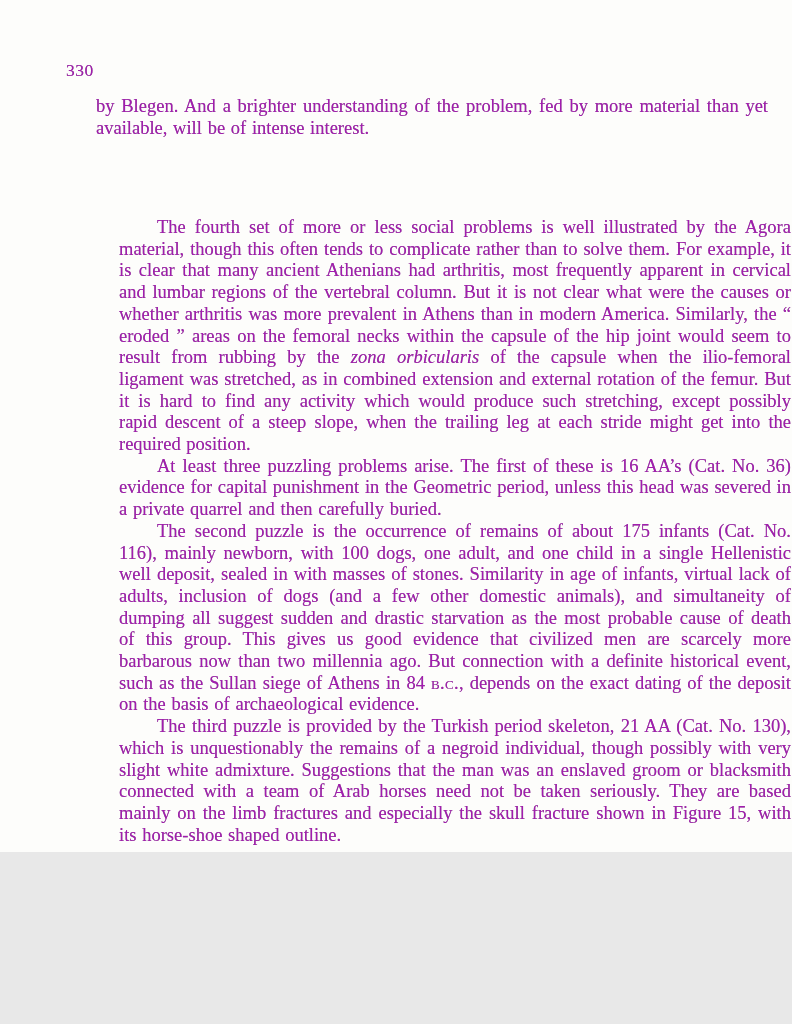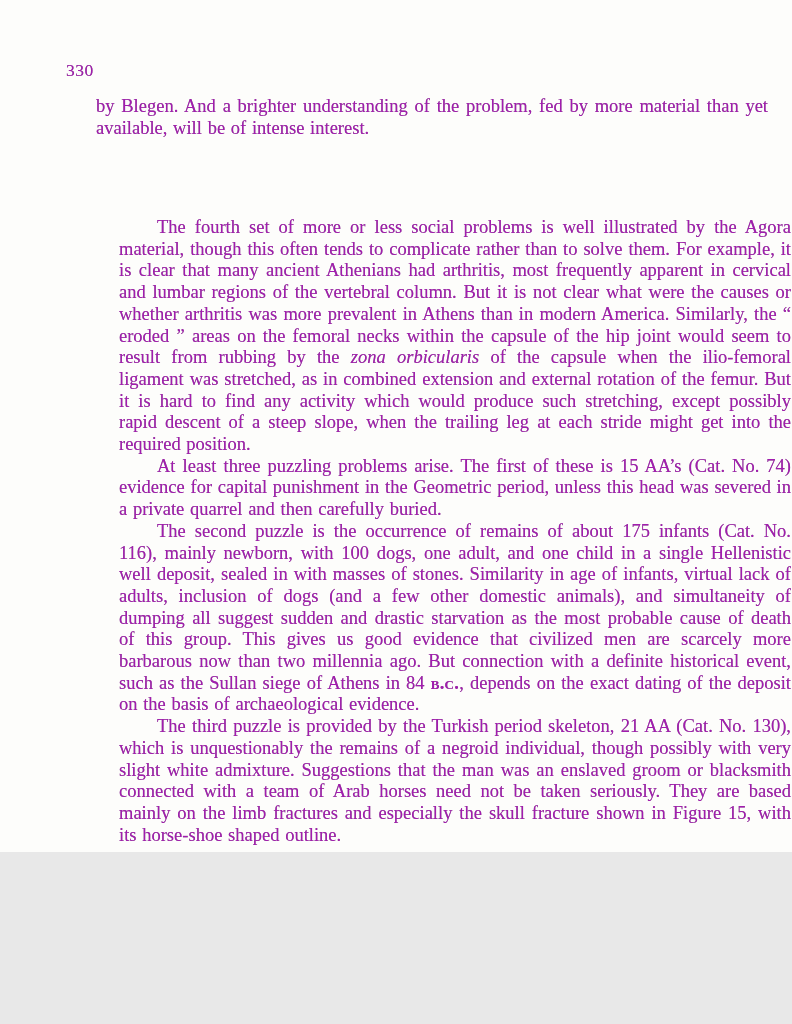--- a/index.html
+++ b/index.html
@@ -70,34 +70,34 @@
     word-spacing: 0.06em;
   }
   .body-block .para {
     text-indent: 38px;
   }
   .no-indent {
     text-indent: 0;
     margin-left: 30px;
   }
   .seg-italic { font-style: italic; }
-  .seg-smallcaps { font-variant: small-caps; letter-spacing: 0.3px; font-weight: bold; }
+  .seg-smallcaps { font-variant: small-caps; letter-spacing: 0.3px; }
 </style>
 </head>
 <body>
 
 <div class="page">
 
   <header class="running-header">
     <span class="page-number">330</span>
   </header>
 
   <p class="para continuation no-indent"><span>by Blegen. And a brighter understanding of the problem, fed by more material than yet available, will be of intense interest.</span></p>
 
 
   <main class="body-block">
     <p class="para"><span>The fourth set of more or less social problems is well illustrated by the Agora material, though this often tends to complicate rather than to solve them. For example, it is clear that many ancient Athenians had arthritis, most frequently apparent in cervical and lumbar regions of the vertebral column. But it is not clear what were the causes or whether arthritis was more prevalent in Athens than in modern America. Similarly, the “ eroded ” areas on the femoral necks within the capsule of the hip joint would seem to result from rubbing by the </span><span class="seg-italic">zona orbicularis</span><span> of the capsule when the ilio-femoral ligament was stretched, as in combined extension and external rotation of the femur. But it is hard to find any activity which would produce such stretching, except possibly rapid descent of a steep slope, when the trailing leg at each stride might get into the required position.</span></p>
-    <p class="para"><span>At least three puzzling problems arise. The first of these is 15 AA’s (Cat. No. 74) evidence for capital punishment in the Geometric period, unless this head was severed in a private quarrel and then carefully buried.</span></p>
+    <p class="para"><span>At least three puzzling problems arise. The first of these is 16 AA’s (Cat. No. 36) evidence for capital punishment in the Geometric period, unless this head was severed in a private quarrel and then carefully buried.</span></p>
     <p class="para"><span>The second puzzle is the occurrence of remains of about 175 infants (Cat. No. 116), mainly newborn, with 100 dogs, one adult, and one child in a single Hellenistic well deposit, sealed in with masses of stones. Similarity in age of infants, virtual lack of adults, inclusion of dogs (and a few other domestic animals), and simultaneity of dumping all suggest sudden and drastic starvation as the most probable cause of death of this group. This gives us good evidence that civilized men are scarcely more barbarous now than two millennia ago. But connection with a definite historical event, such as the Sullan siege of Athens in 84 </span><span class="seg-smallcaps">b.c.</span><span>, depends on the exact dating of the deposit on the basis of archaeological evidence.</span></p>
     <p class="para"><span>The third puzzle is provided by the Turkish period skeleton, 21 AA (Cat. No. 130), which is unquestionably the remains of a negroid individual, though possibly with very slight white admixture. Suggestions that the man was an enslaved groom or blacksmith connected with a team of Arab horses need not be taken seriously. They are based mainly on the limb fractures and especially the skull fracture shown in Figure 15, with its horse-shoe shaped outline.</span></p>
   </main>
 
 </div>
 
 </body></html>

